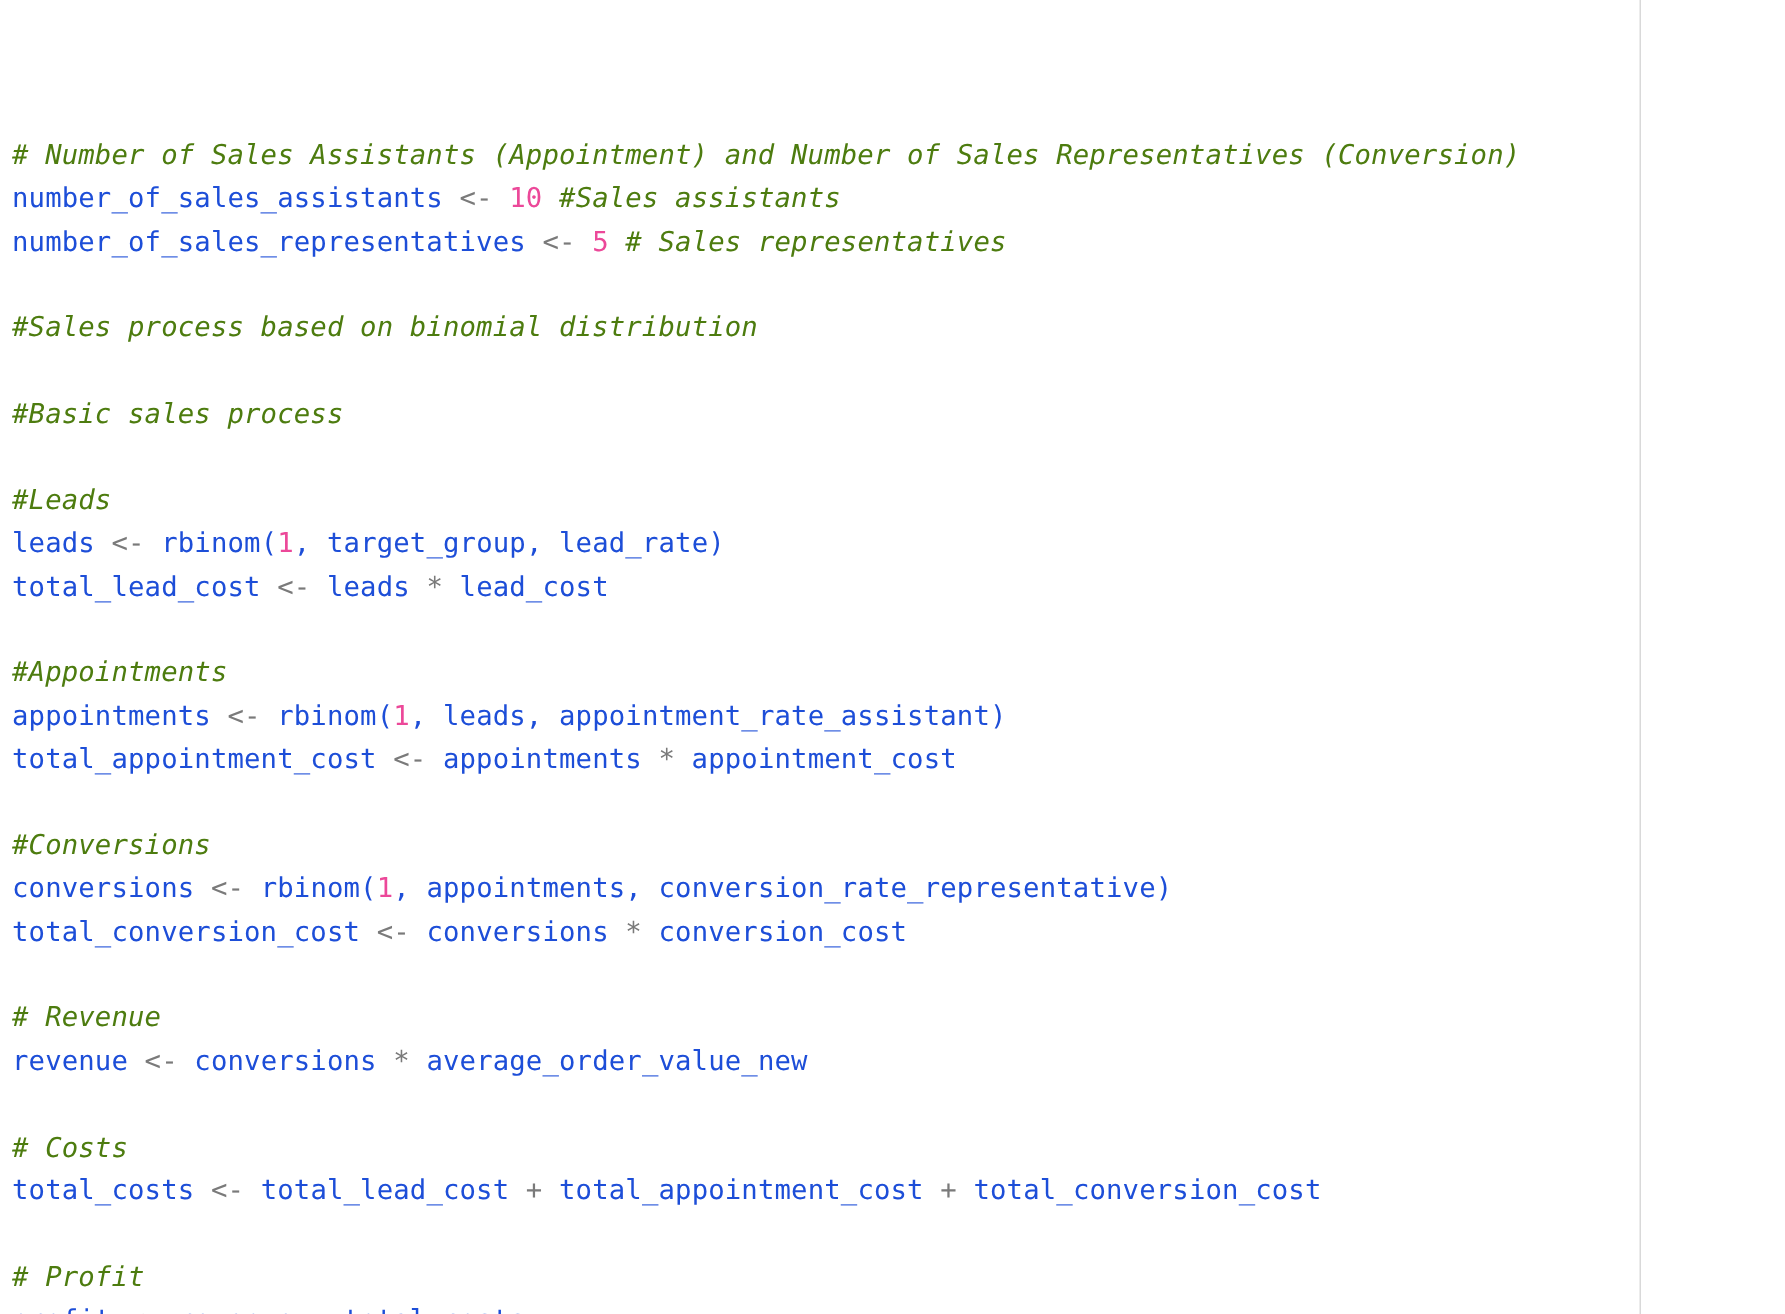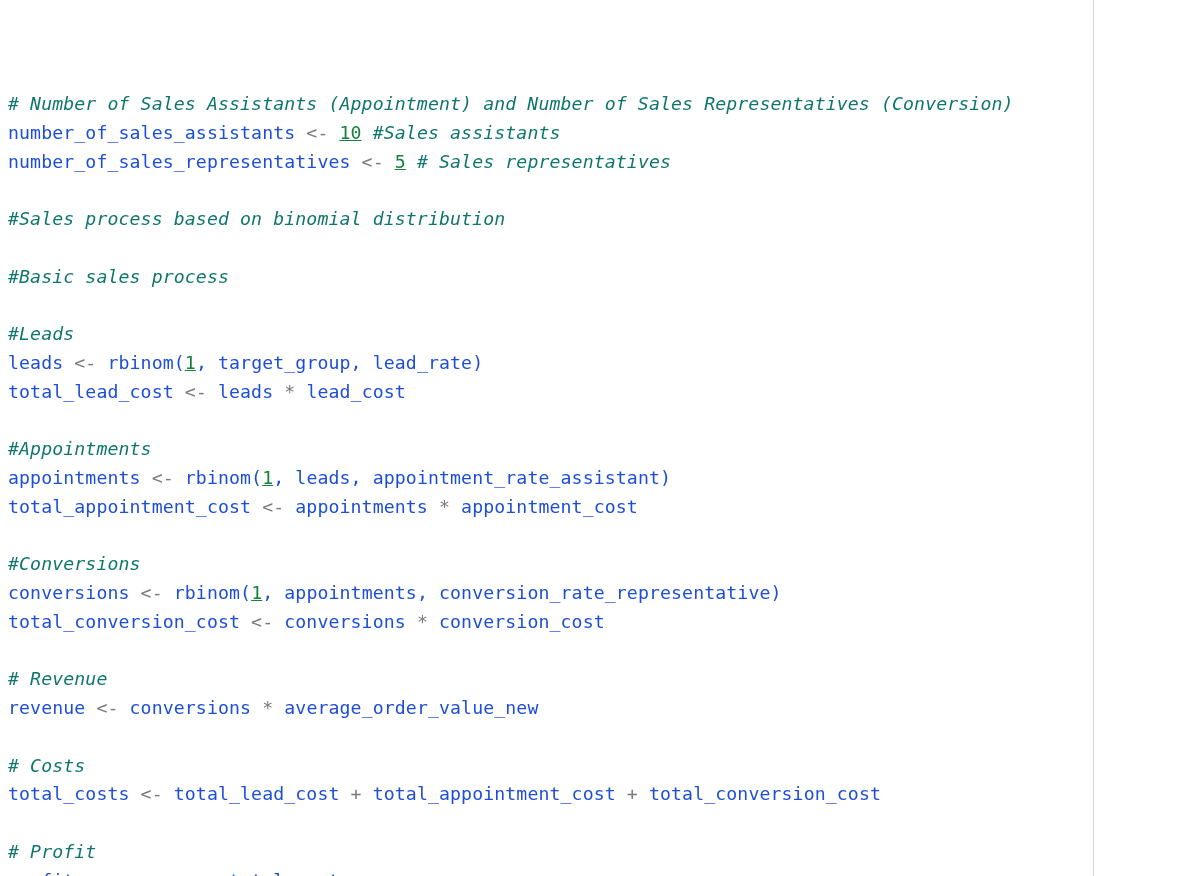--- a/index.html
+++ b/index.html
@@ -18,23 +18,23 @@
     letter-spacing: 0.1px;
   }
   .rule {
     position: absolute;
     top: 0;
     bottom: 0;
     right: 96px;
     width: 1px;
     background: #d9d9d9;
   }
-  .cm { color: #0f766e; font-style: italic; }
+  .cm { color: #4d7c0f; font-style: italic; }
   .op { color: #7a7a7a; }
-  .num { color: #15803d; text-decoration: underline; }
+  .num { color: #ec4899; }
   .id { color: #1d4ed8; }
 </style>
 </head>
 <body>
 
 <div class="code-container">
   <div class="rule"></div>
   <div id="code-lines"><div><span class="cm"># Number of Sales Assistants (Appointment) and Number of Sales Representatives (Conversion)</span></div><div><span class="id">number_of_sales_assistants </span><span class="op">&lt;-</span><span class="id"> </span><span class="num">10</span><span class="id"> </span><span class="cm">#Sales assistants</span></div><div><span class="id">number_of_sales_representatives </span><span class="op">&lt;-</span><span class="id"> </span><span class="num">5</span><span class="id"> </span><span class="cm"># Sales representatives</span></div><div>&nbsp;</div><div><span class="cm">#Sales process based on binomial distribution</span></div><div>&nbsp;</div><div><span class="cm">#Basic sales process</span></div><div>&nbsp;</div><div><span class="cm">#Leads</span></div><div><span class="id">leads </span><span class="op">&lt;-</span><span class="id"> rbinom(</span><span class="num">1</span><span class="id">, target_group, lead_rate)</span></div><div><span class="id">total_lead_cost </span><span class="op">&lt;-</span><span class="id"> leads </span><span class="op">*</span><span class="id"> lead_cost</span></div><div>&nbsp;</div><div><span class="cm">#Appointments</span></div><div><span class="id">appointments </span><span class="op">&lt;-</span><span class="id"> rbinom(</span><span class="num">1</span><span class="id">, leads, appointment_rate_assistant)</span></div><div><span class="id">total_appointment_cost </span><span class="op">&lt;-</span><span class="id"> appointments </span><span class="op">*</span><span class="id"> appointment_cost</span></div><div>&nbsp;</div><div><span class="cm">#Conversions</span></div><div><span class="id">conversions </span><span class="op">&lt;-</span><span class="id"> rbinom(</span><span class="num">1</span><span class="id">, appointments, conversion_rate_representative)</span></div><div><span class="id">total_conversion_cost </span><span class="op">&lt;-</span><span class="id"> conversions </span><span class="op">*</span><span class="id"> conversion_cost</span></div><div>&nbsp;</div><div><span class="cm"># Revenue</span></div><div><span class="id">revenue </span><span class="op">&lt;-</span><span class="id"> conversions </span><span class="op">*</span><span class="id"> average_order_value_new</span></div><div>&nbsp;</div><div><span class="cm"># Costs</span></div><div><span class="id">total_costs </span><span class="op">&lt;-</span><span class="id"> total_lead_cost </span><span class="op">+</span><span class="id"> total_appointment_cost </span><span class="op">+</span><span class="id"> total_conversion_cost</span></div><div>&nbsp;</div><div><span class="cm"># Profit</span></div><div><span class="id">profit </span><span class="op">&lt;-</span><span class="id"> revenue </span><span class="op">-</span><span class="id"> total_costs</span></div></div>
 </div>
 

